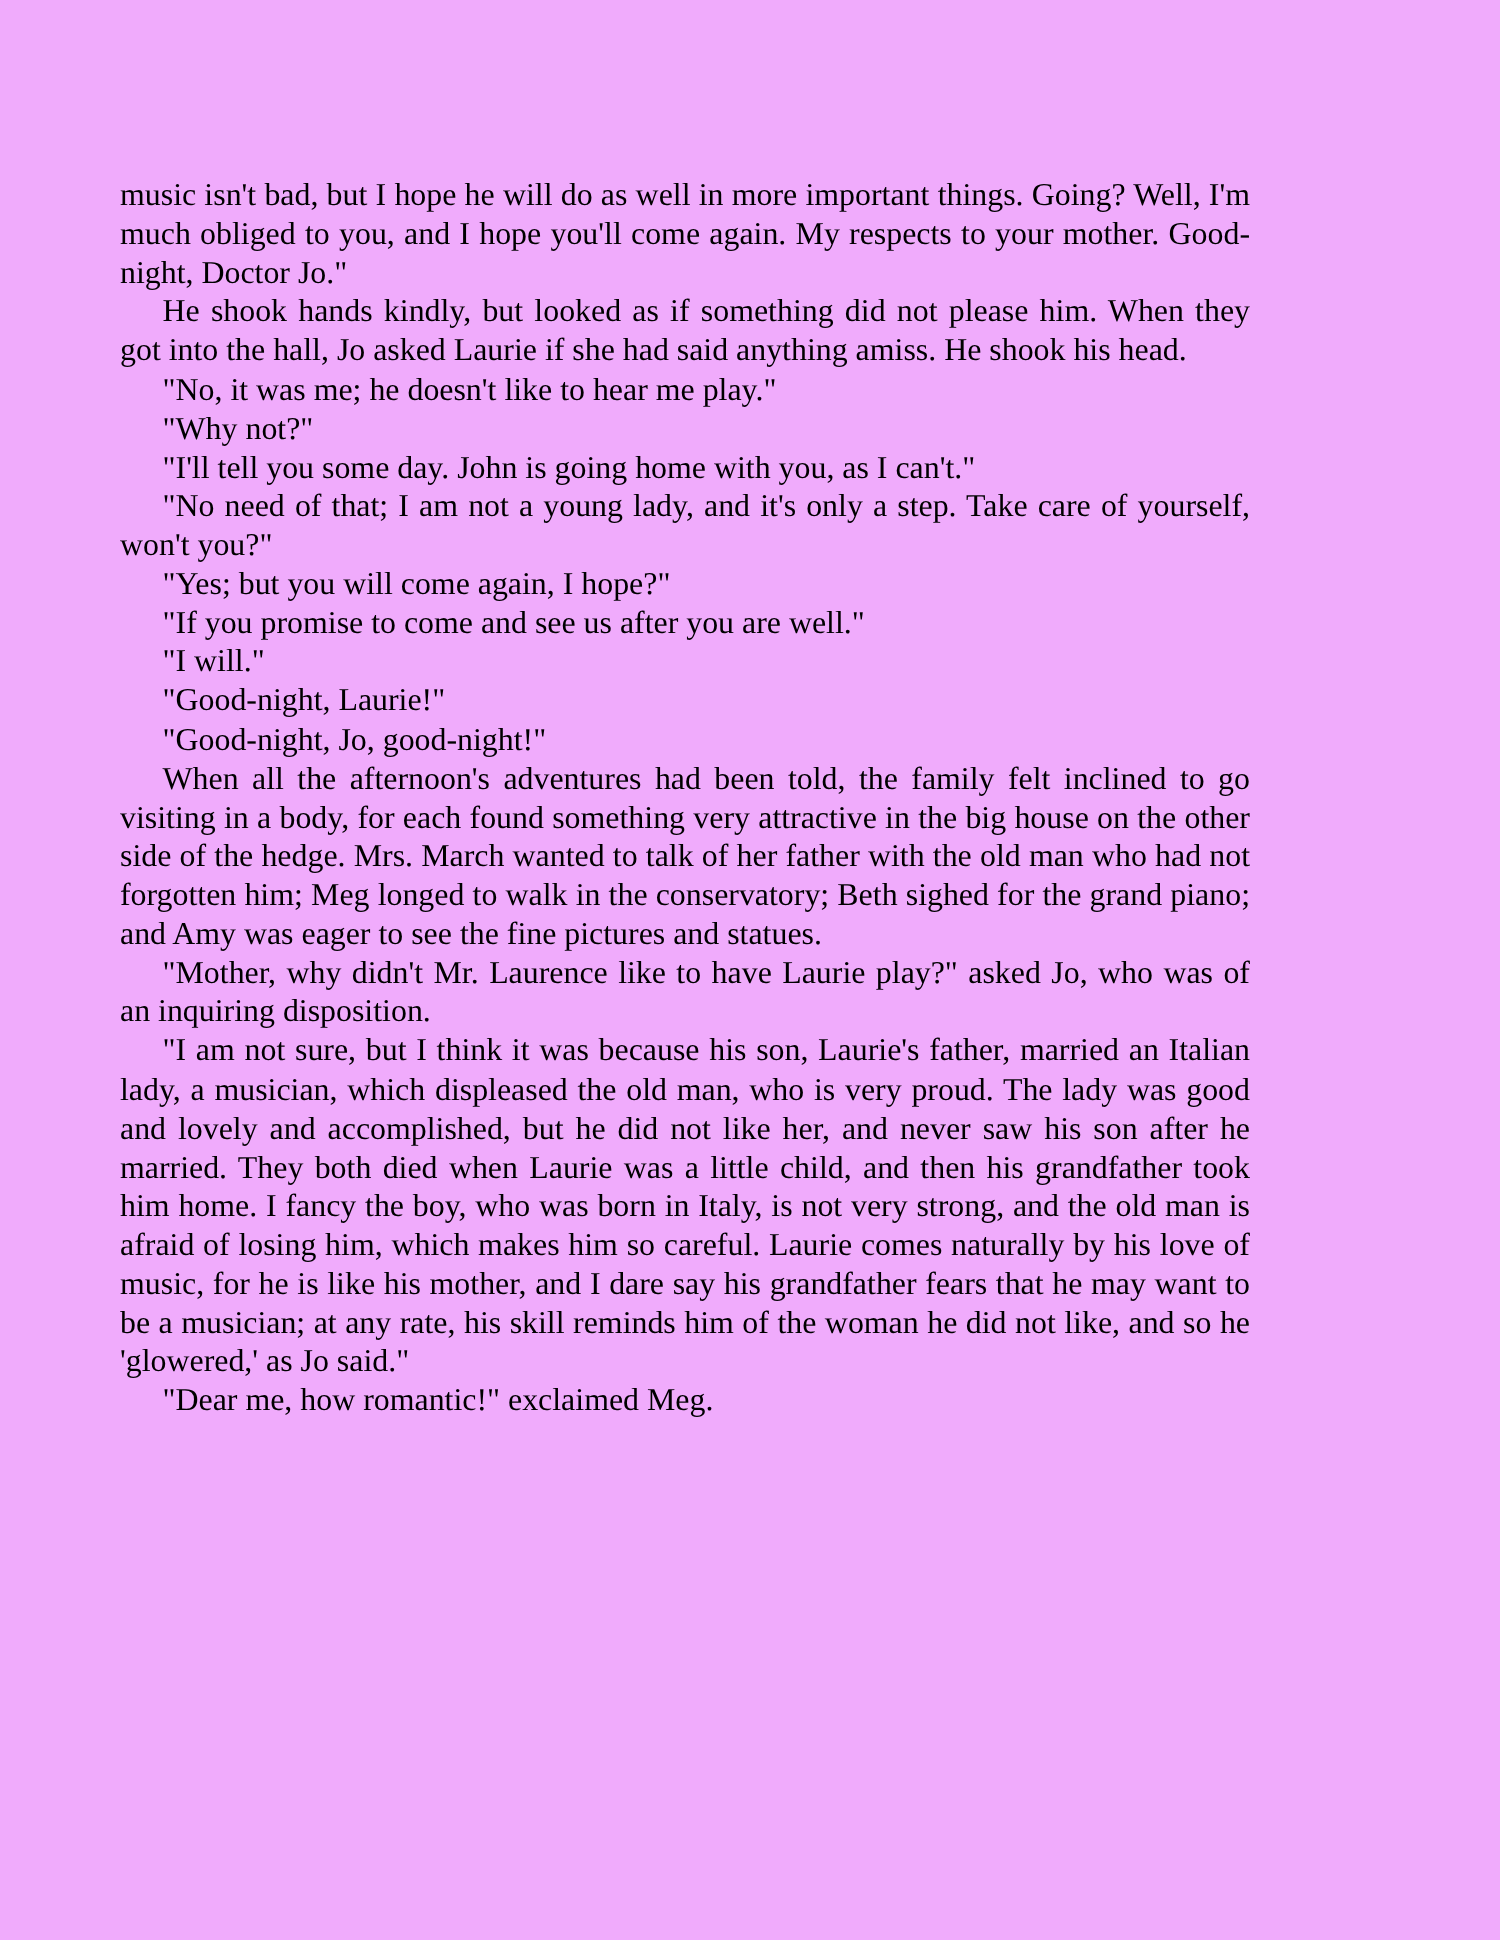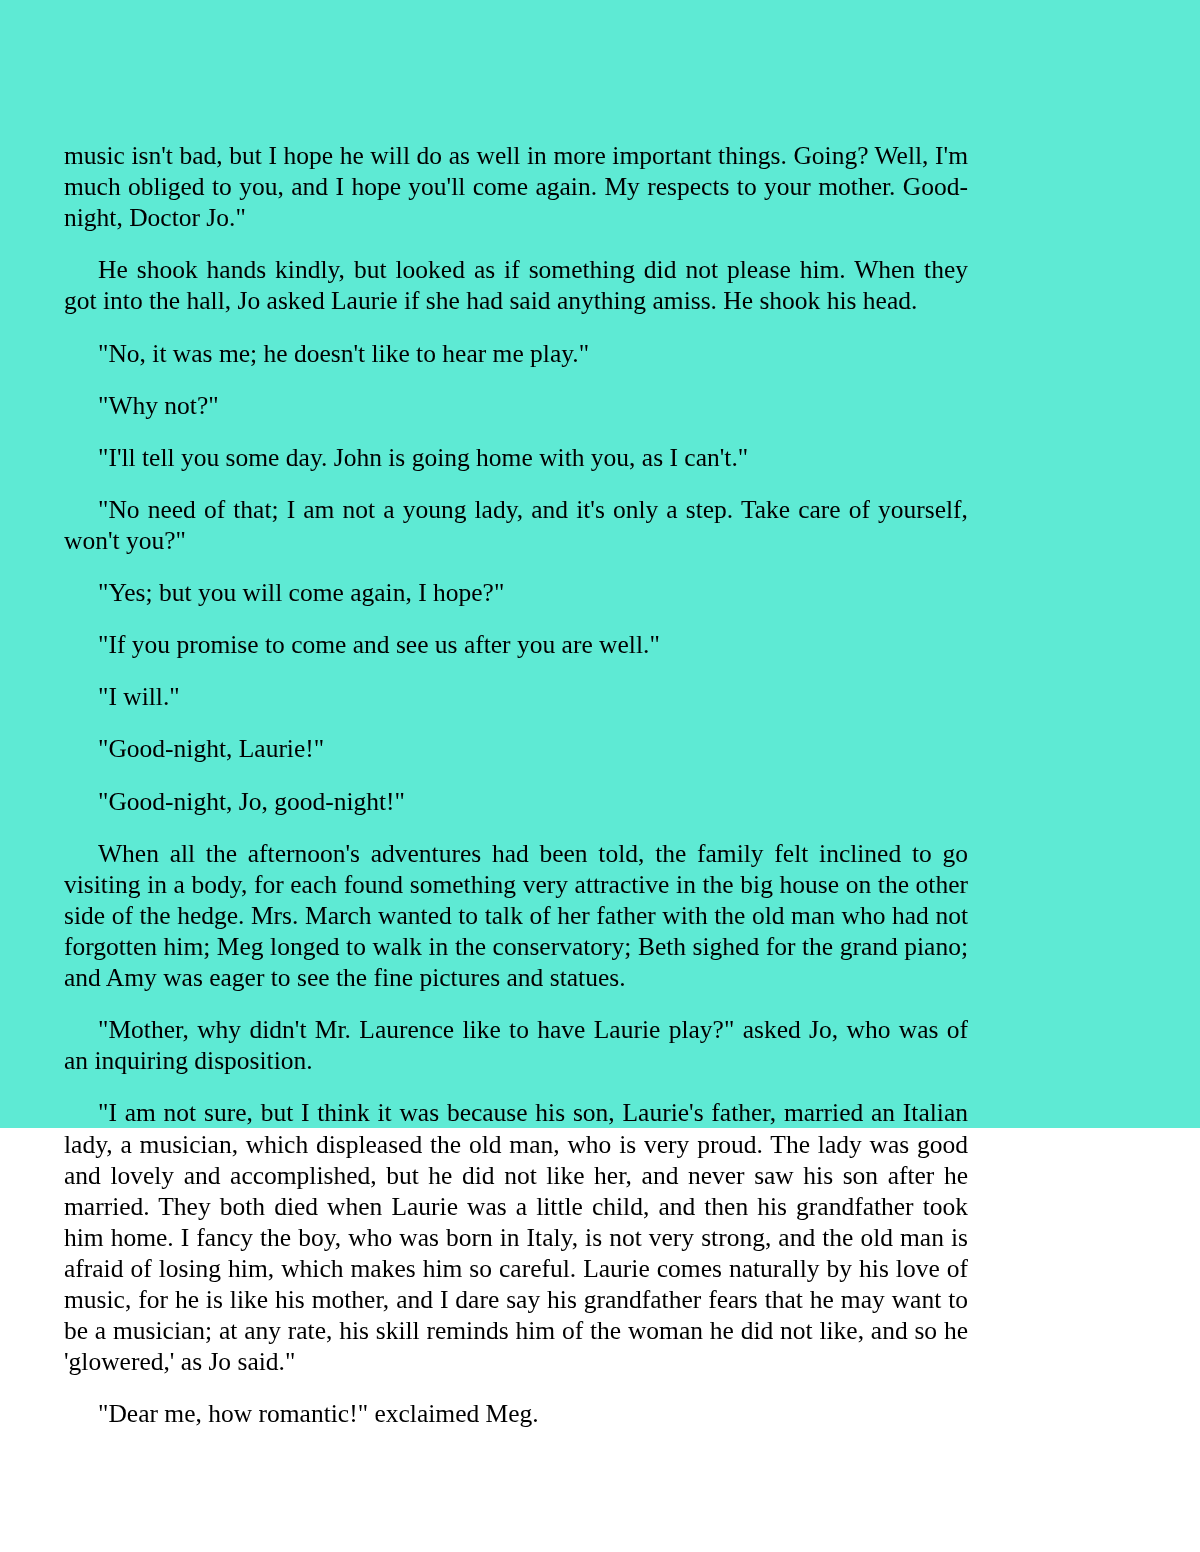--- a/index.html
+++ b/index.html
@@ -9,38 +9,37 @@
   }
   body {
     width: 1200px;
     height: 1552px;
     font-family: "Liberation Serif", serif;
     color: #000000;
   }
   .page {
     box-sizing: border-box;
     width: 1200px;
-    height: 1128px;
-    padding: 140px 148px 60px 64px;
-    background: #5eead4;
+    height: 1552px;
+    padding: 140px 148px 60px 96px;
+    background: #f0abfc;
   }
   .content {
     width: 904px;
   }
   p {
     margin: 0;
     font-size: 25.5px;
     line-height: 1.22;
     text-align: justify;
     text-justify: inter-word;
     hyphens: none;
   }
   p.indent {
     text-indent: 34px;
-    margin-top: 21px;
   }
   p.noindent {
     text-indent: 0;
   }
   
   p.short {
     text-align: left;
   }
 </style>
 </head>

